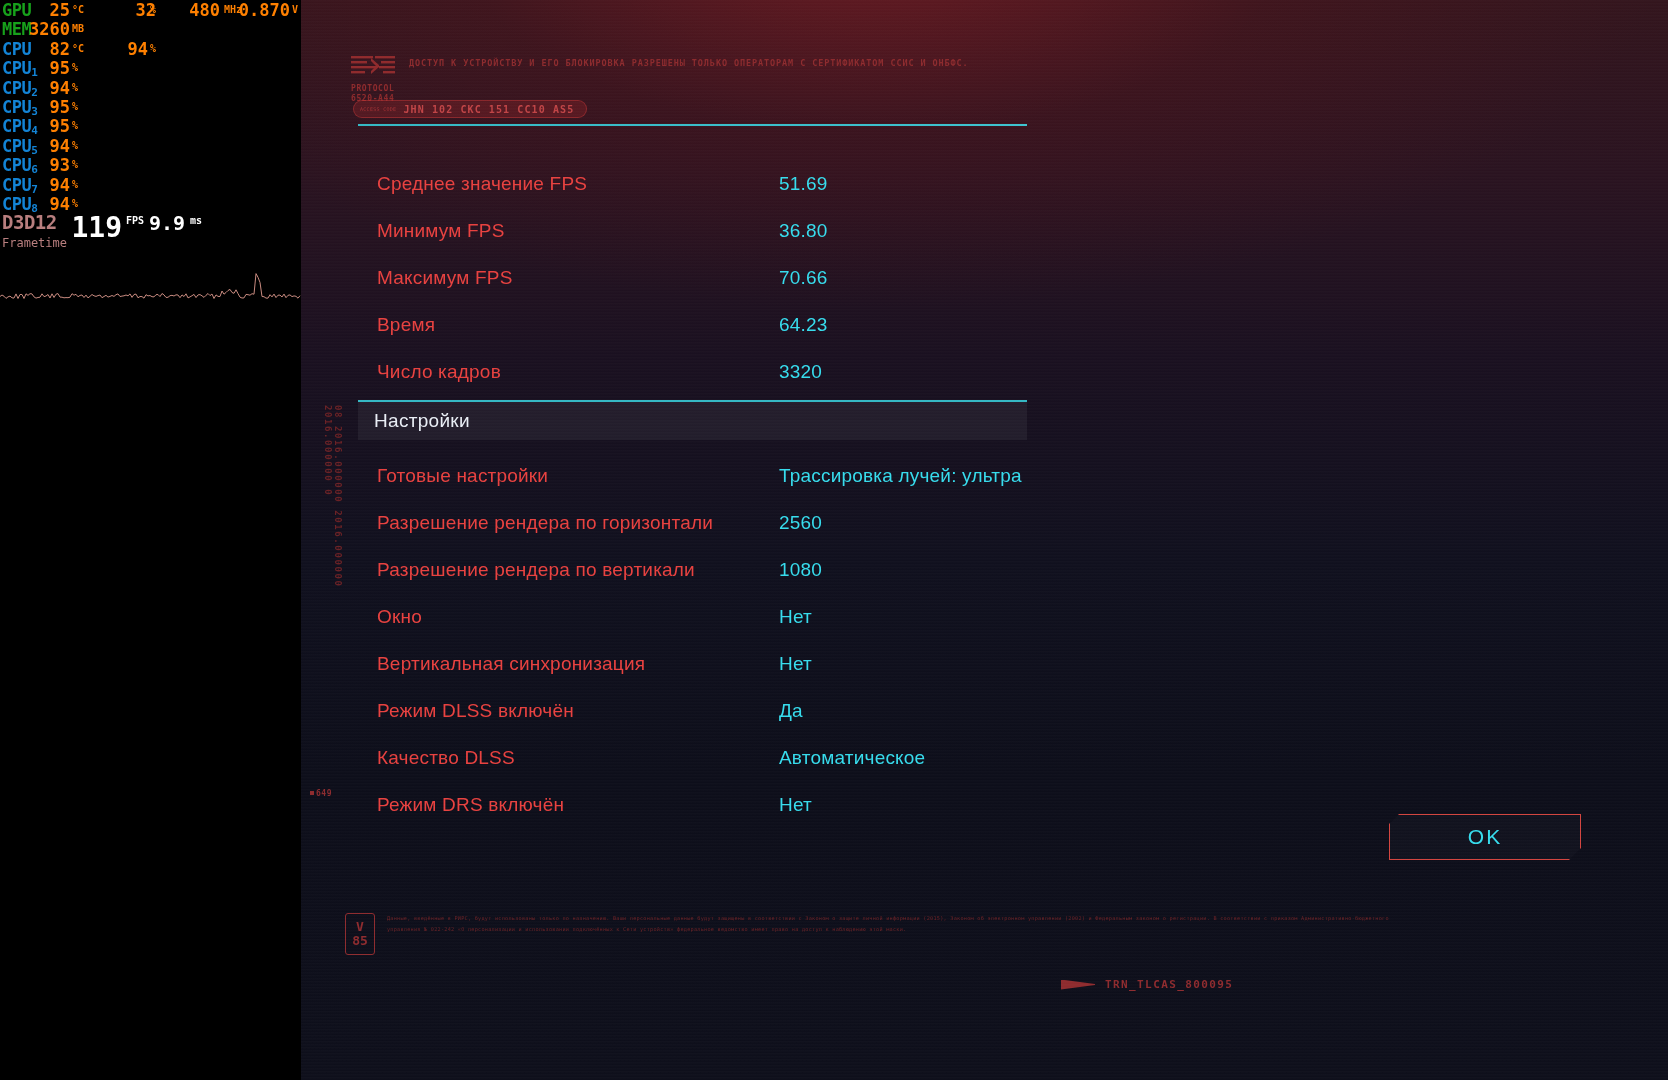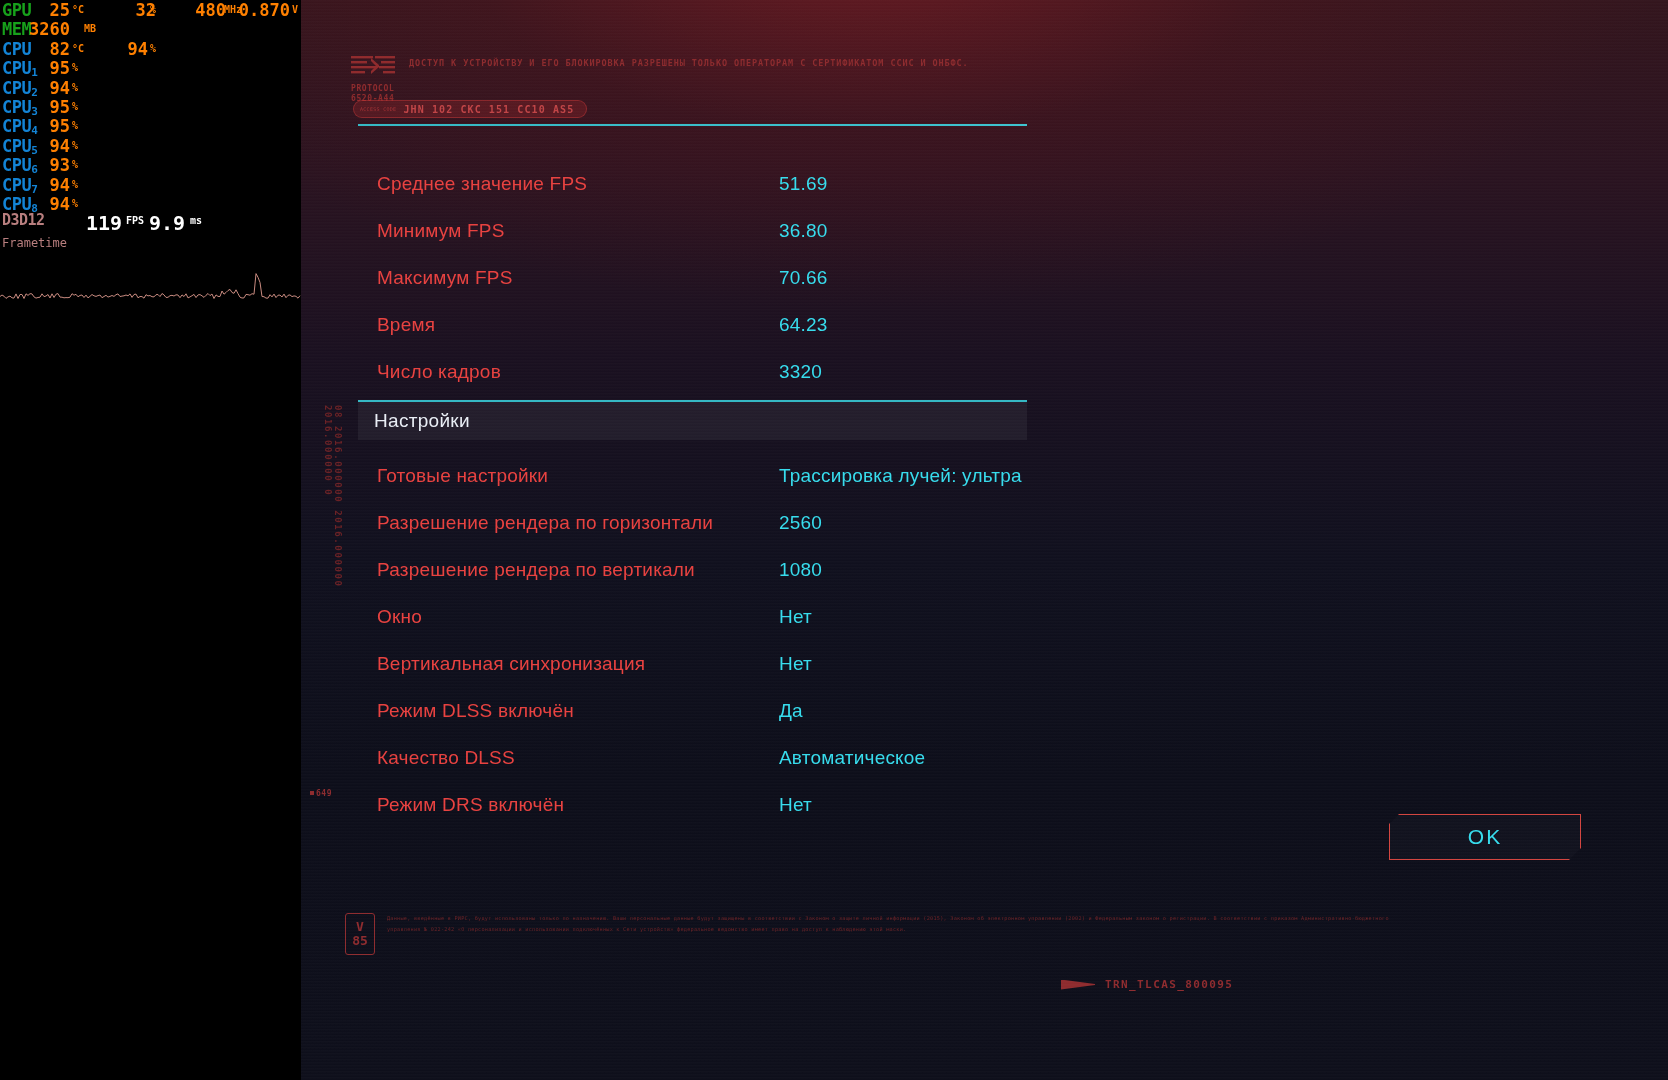--- a/index.html
+++ b/index.html
@@ -118,29 +118,29 @@
 <div id="screen">
 
   <div id="overlay">
     <div id="ov-rows">
         <div class="ov-row">
           <span class="ov-lbl lbl-gpu">GPU</span>
           <span class="ov-v" style="left: 18px; width: 52px;">25</span>
           <span class="ov-u" style="left: 72px;">°C</span>
           <span class="ov-v" style="left: 104px; width: 52px;">32</span>
           <span class="ov-u" style="left: 150px;">%</span>
-          <span class="ov-v" style="left: 174px; width: 52px;">480</span>
+          <span class="ov-v" style="left: 168px; width: 52px;">480</span>
           <span class="ov-u" style="left: 224px;">MHz</span>
           <span class="ov-v" style="left: 238px; width: 52px;">0.870</span>
           <span class="ov-u" style="left: 292px;">V</span>
         </div>
         <div class="ov-row">
           <span class="ov-lbl lbl-gpu">MEM</span>
           <span class="ov-v" style="left: 18px; width: 52px;">3260</span>
-          <span class="ov-u" style="left: 84px;">MB</span>
+          <span class="ov-u" style="left: 72px;">MB</span>
         </div>
         <div class="ov-row">
           <span class="ov-lbl lbl-cpu">CPU</span>
           <span class="ov-v" style="left: 18px; width: 52px;">82</span>
           <span class="ov-u" style="left: 72px;">°C</span>
           <span class="ov-v" style="left: 96px; width: 52px;">94</span>
           <span class="ov-u" style="left: 150px;">%</span>
         </div>
         <div class="ov-row">
           <span class="ov-lbl lbl-cpu">CPU<span class="sub">1</span></span>
@@ -178,22 +178,22 @@
           <span class="ov-u" style="left: 72px;">%</span>
         </div>
         <div class="ov-row">
           <span class="ov-lbl lbl-cpu">CPU<span class="sub">8</span></span>
           <span class="ov-v" style="left: 18px; width: 52px;">94</span>
           <span class="ov-u" style="left: 72px;">%</span>
         </div>
       </div>
 
     <div class="ov-row" style="height:22px;">
-      <span class="ov-lbl lbl-d3d" style="font-size:15px;top:-2px;">D3D12</span>
-      <span class="ov-v ov-w" style="left:70px;width:52px;font-size:20px;top:-2px;">119</span>
+      <span class="ov-lbl lbl-d3d" style="font-size:19px;top:-2px;">D3D12</span>
+      <span class="ov-v ov-w" style="left:70px;width:52px;font-size:28px;top:-2px;">119</span>
       <span class="ov-u ov-wu" style="left:126px;top:2px;">FPS</span>
       <span class="ov-v ov-w" style="left:140px;width:45px;font-size:20px;top:-2px;">9.9</span>
       <span class="ov-u ov-wu" style="left:190px;top:2px;">ms</span>
     </div>
 
     <div id="frametime-lbl">Frametime</div>
 
     <svg id="frametime-graph" viewBox="0 0 301 48" preserveAspectRatio="none">
       <polyline id="ft-line" fill="none" stroke="#c98b80" stroke-width="1" points="0,41.5 2,40.0 4,41.2 6,43.4 8,41.9 10,41.1 12,42.8 14,43.1 16,38.9 18,43.5 20,39.5 22,39.5 24,43.5 26,38.8 28,40.4 30,38.7 32,38.9 34,41.9 36,43.1 38,42.5 40,42.2 42,38.8 44,41.6 46,41.0 48,39.5 50,43.0 52,38.8 54,42.5 56,39.2 58,38.6 60,42.1 62,42.2 64,42.8 66,42.6 68,42.7 70,42.2 72,38.7 74,40.2 76,39.3 78,41.8 80,40.4 82,40.0 84,42.5 86,40.1 88,42.9 90,41.3 92,39.5 94,40.8 96,41.4 98,40.6 100,40.0 102,42.7 104,41.5 106,40.3 108,42.1 110,41.4 112,40.5 114,41.4 116,39.7 118,38.9 120,41.5 122,41.1 124,40.8 126,40.0 128,40.8 130,38.9 132,42.4 134,39.5 136,39.1 138,42.8 140,41.5 142,41.6 144,43.2 146,39.7 148,40.9 150,40.5 152,41.7 154,41.9 156,39.7 158,39.5 160,41.6 162,38.5 164,39.9 166,42.4 168,42.3 170,40.7 172,40.3 174,41.0 176,39.8 178,40.0 180,42.7 182,39.9 184,41.5 186,38.8 188,42.9 190,41.9 192,40.7 194,39.4 196,42.6 198,39.9 200,39.6 202,40.8 204,42.4 206,40.3 208,38.5 210,40.6 212,39.0 214,43.5 216,39.9 218,41.4 220,41.5 222,36.0 224,39.2 226,37.5 228,35.5 230,34.4 232,37.5 234,38.3 236,34.8 238,38.6 240,42.2 242,43.0 244,42.9 246,39.4 248,39.7 250,40.2 252,38.7 254,39.2 256,18.6 258,22.3 260,27.4 262,41.5 264,41.7 266,43.1 268,43.1 270,39.7 272,41.9 274,39.1 276,42.6 278,40.2 280,40.1 282,42.0 284,39.1 286,42.7 288,40.3 290,39.9 292,41.6 294,40.9 296,41.3 298,43.2 300,40.7"></polyline>
     </svg>

